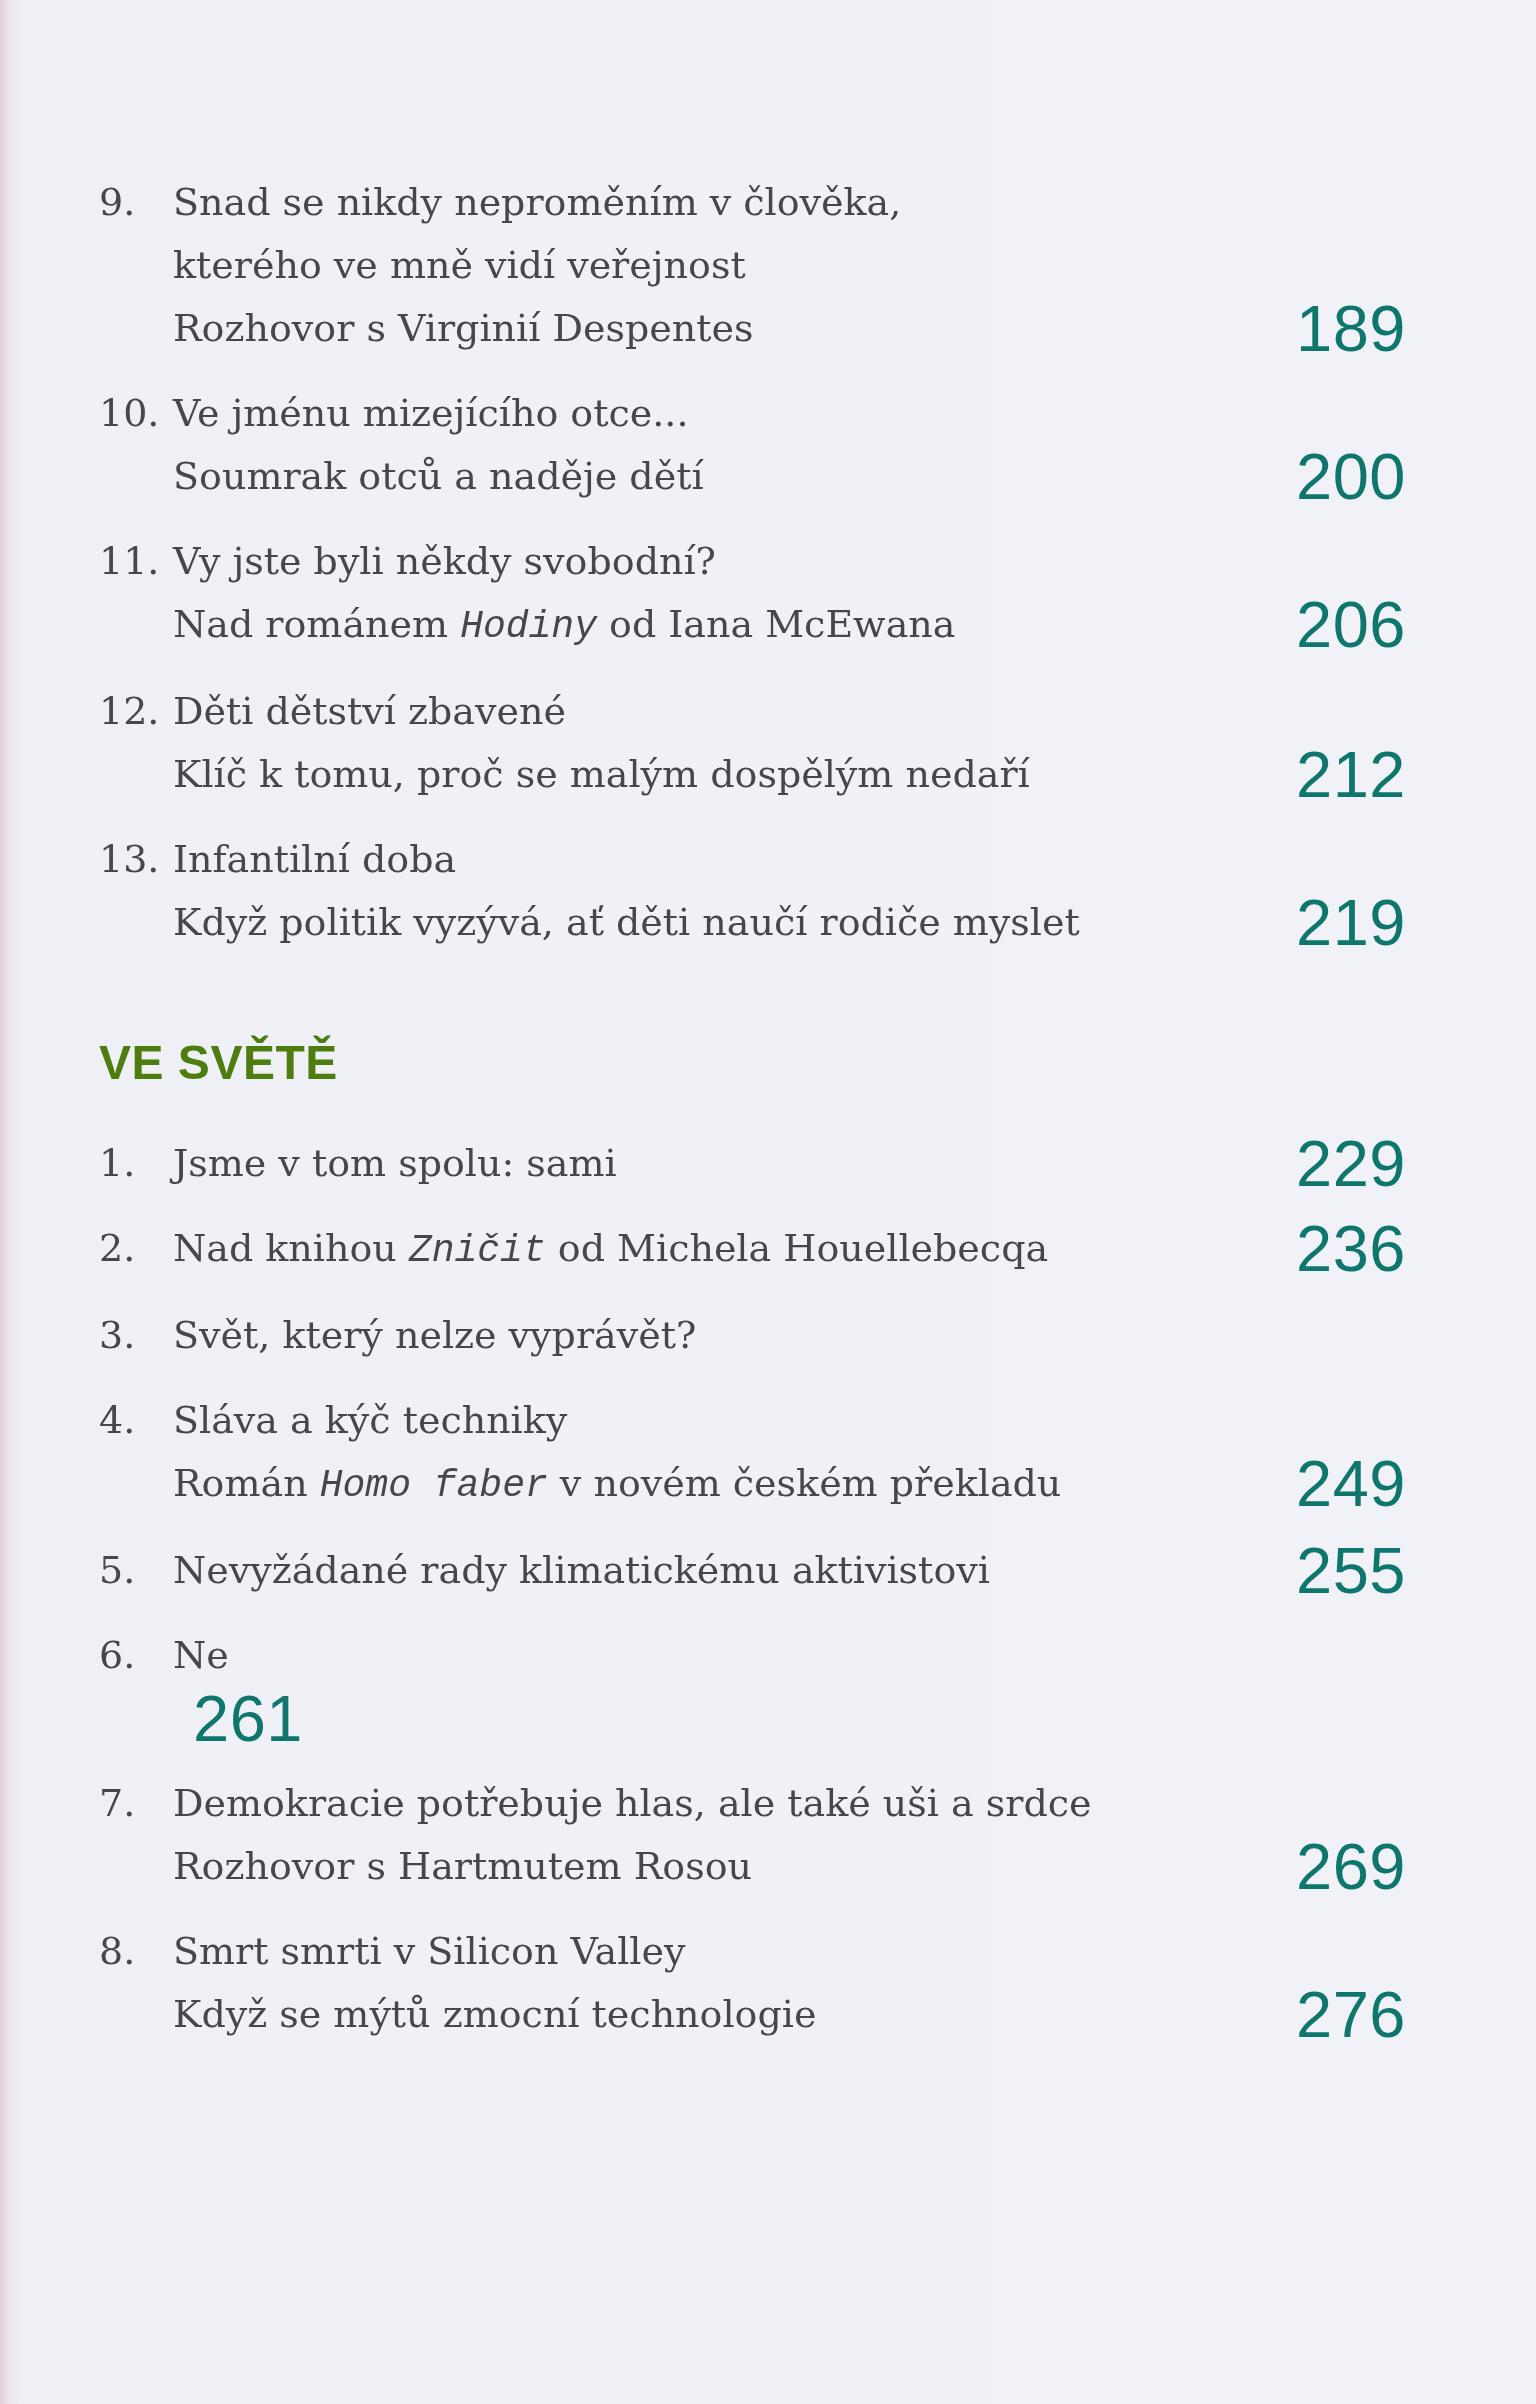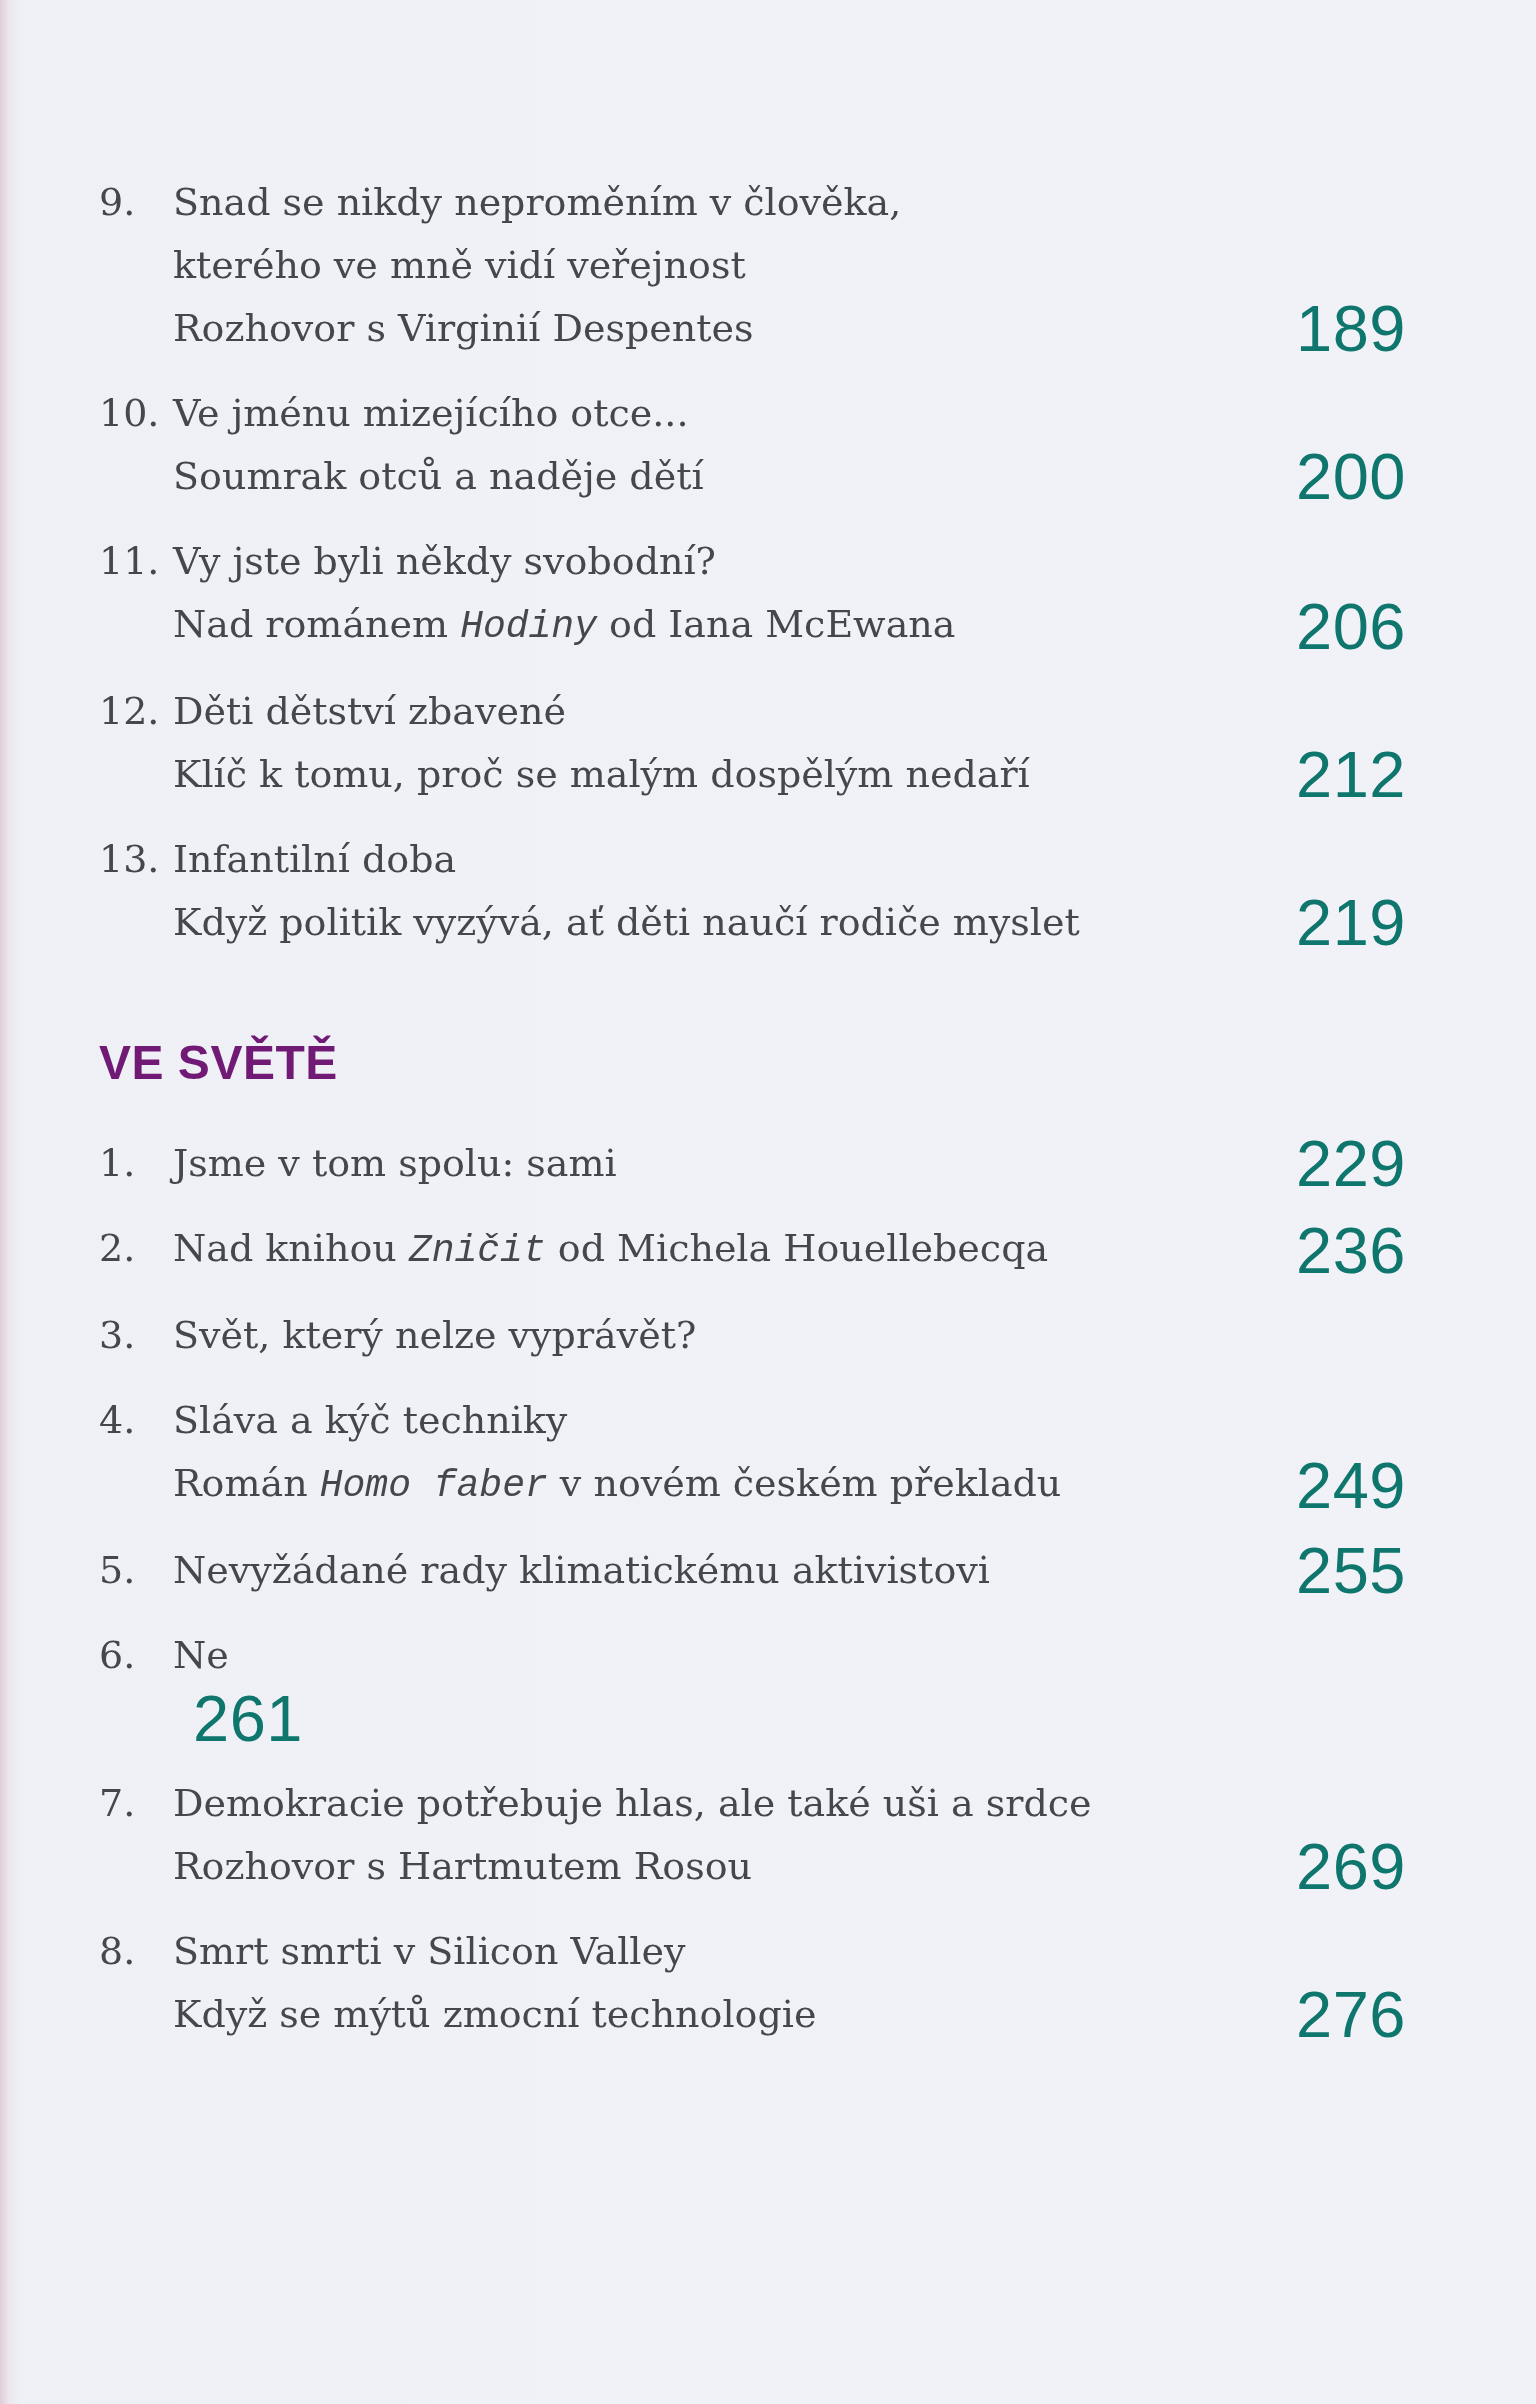--- a/index.html
+++ b/index.html
@@ -30,37 +30,37 @@
     left: 0; top: 0; right: 0;
     padding: 171px 131px 0 99px;
   }
   .toc-section { display: block; }
   .section-heading {
     font-family: "Liberation Sans", sans-serif;
     font-weight: bold;
     font-size: 48px;
     line-height: 59px;
     letter-spacing: 0.5px;
-    color: #701a75;
+    color: #4d7c0f;
     margin: 79px 0 40px 0;
   }
   .entry {
     display: flex;
     margin: 0 0 22px 0;
   }
   .entry-number {
     flex: 0 0 74px;
     font-size: 38px;
     line-height: 63px;
     font-feature-settings: "onum";
   }
   .entry-body { flex: 1 1 auto; min-width: 0; }
   .line {
     display: flex;
-    align-items: flex-end;
+    align-items: flex-start;
     font-size: 38px;
     line-height: 63px;
   }
   .line-text { flex: 1 1 auto; }
   .italic { font-style: italic; font-family: Liberation Mono, monospace; }
   .page-num {
     font-family: "Liberation Sans", sans-serif;
     font-weight: normal;
     font-size: 65px;
     letter-spacing: 0.5px;

